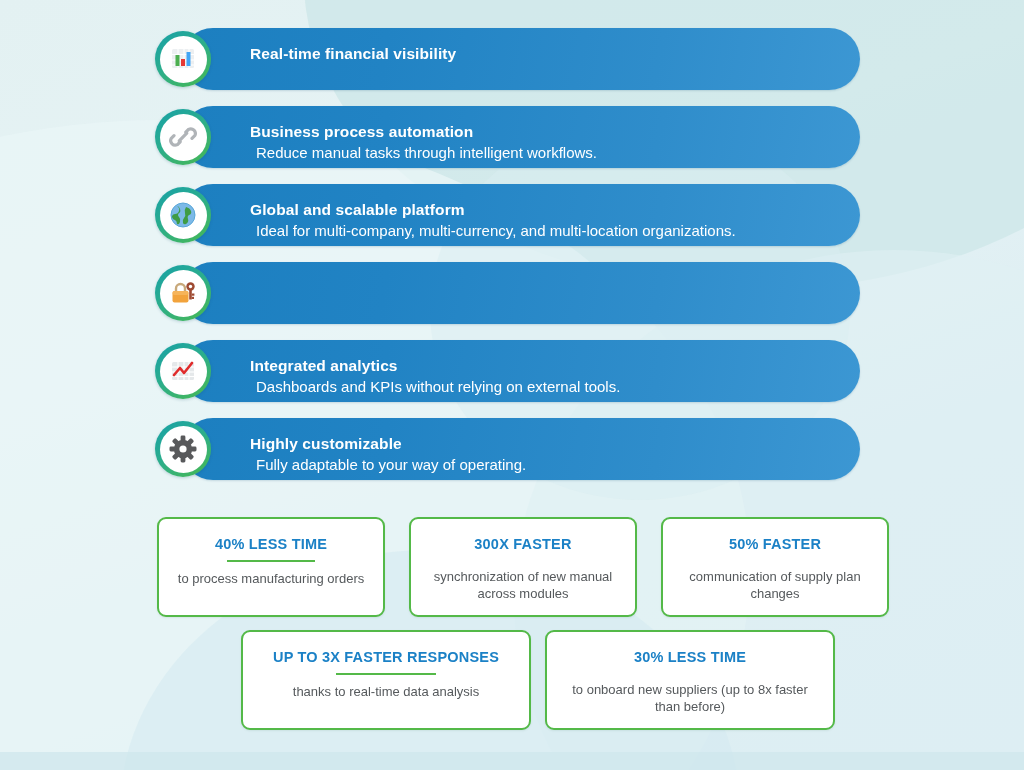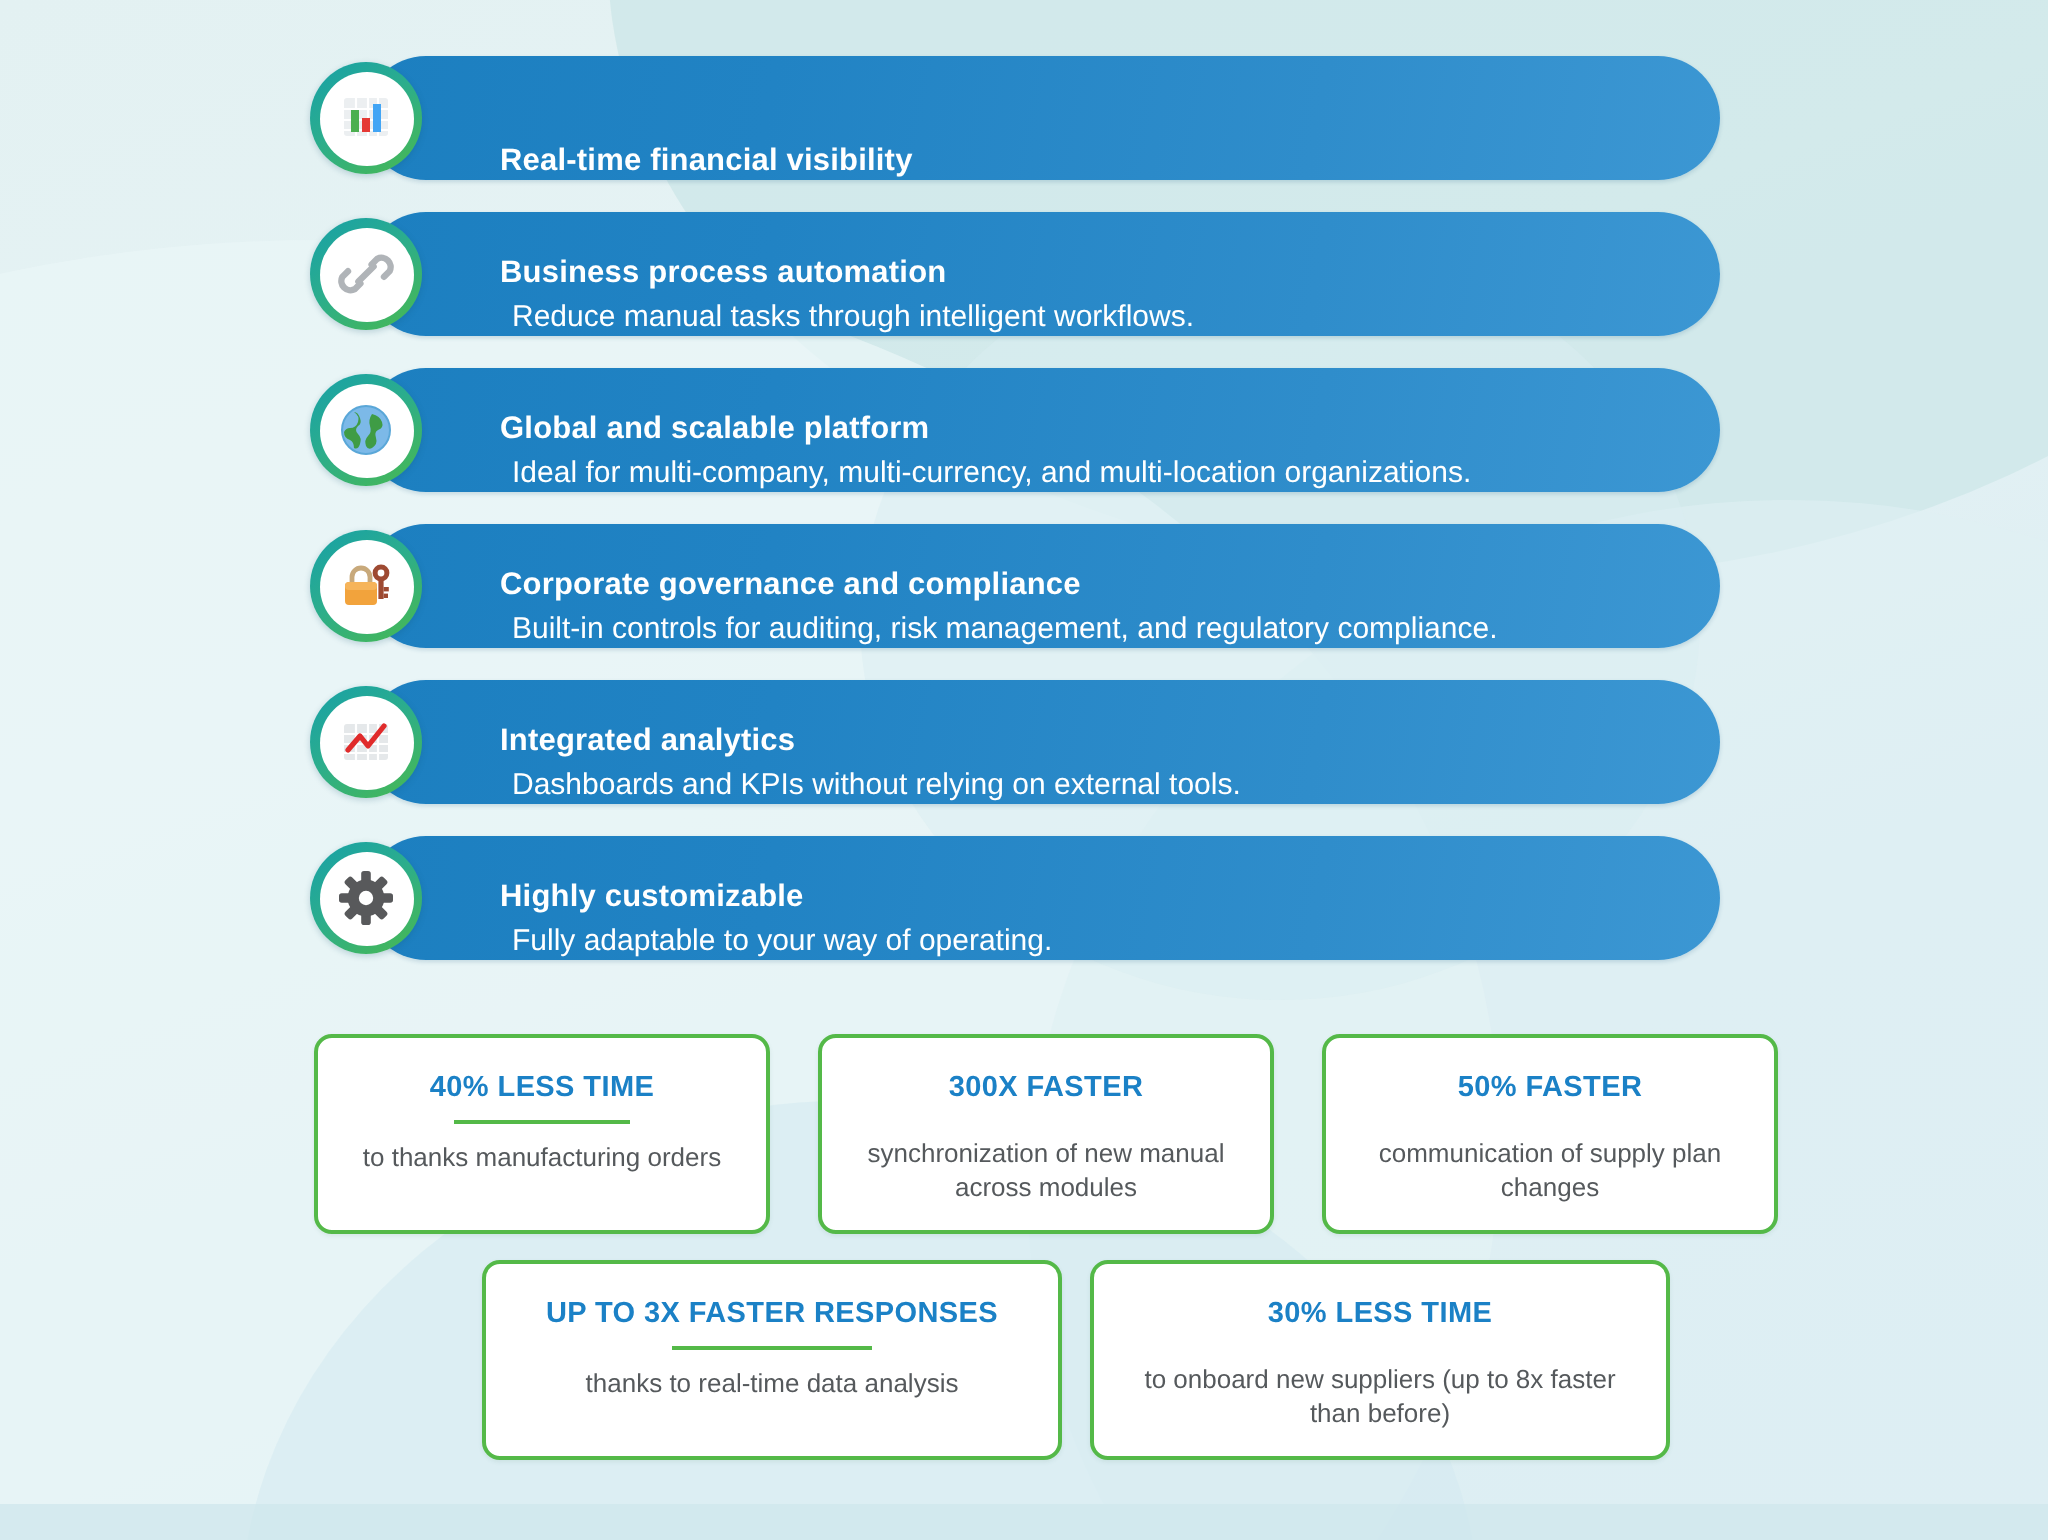--- a/index.html
+++ b/index.html
@@ -88,26 +88,26 @@
     top: 0;
     right: 5px;
     height: 62px;
     border-radius: 31px;
     background: linear-gradient(100deg, #1c7fc0 0%, #2183c4 30%, #2f8dcb 70%, #3c97d3 100%);
     box-shadow: 0 1px 2px rgba(30,90,130,0.18);
   }
   .feature-text {
     position: absolute;
     left: 95px;
-    top: 0;
+    top: 16px;
     right: 24px;
     height: 62px;
     display: flex;
     flex-direction: column;
-    justify-content: flex-end;
+    justify-content: flex-start;
     color: #ffffff;
   }
   .feature-title {
     font-size: 15.5px;
     font-weight: bold;
     line-height: 1.25;
     letter-spacing: 0.1px;
   }
   .feature-sub {
     font-size: 15px;
@@ -282,24 +282,20 @@
             <g>
               <circle cx="22.5" cy="8.5" r="4.2" fill="#9e4a32"></circle>
               <circle cx="22.5" cy="8.5" r="1.7" fill="#ffffff"></circle>
               <rect x="21.2" y="11.5" width="2.6" height="10" fill="#9e4a32"></rect>
               <rect x="23.8" y="15.5" width="2.6" height="2.2" fill="#9e4a32"></rect>
               <rect x="23.8" y="18.8" width="2.2" height="2.2" fill="#9e4a32"></rect>
             </g>
           </svg>
         </div>
       </div>
-      <div class="feature-text">
-        <div class="feature-title">Corporate governance and compliance</div>
-        <div class="feature-sub">Built-in controls for auditing, risk management, and regulatory compliance.</div>
-      </div>
     </div>
 
     <div class="feature-row">
       <div class="feature-bar"></div>
       <div class="icon-badge">
         <div class="icon-badge-inner">
           <svg width="28" height="28" viewBox="0 0 28 28">
             <rect x="3" y="5" width="22" height="18" rx="1.5" fill="#e5e8ea"></rect>
             <g stroke="#ffffff" stroke-width="1.1">
               <line x1="3" y1="10" x2="25" y2="10"></line>
@@ -340,21 +336,21 @@
         <div class="feature-sub">Fully adaptable to your way of operating.</div>
       </div>
     </div>
 
   </div>
 
   <div class="stats-row stats-row-1">
     <div class="stat-card w1">
       <div class="stat-head">40% LESS TIME</div>
       <div class="stat-rule"></div>
-      <div class="stat-desc">to thanks manufacturing orders</div>
+      <div class="stat-desc">to process manufacturing orders</div>
     </div>
     <div class="stat-card w1">
       <div class="stat-head">300X FASTER</div>
       <div class="stat-rule"></div>
       <div class="stat-desc">synchronization of new manual across modules</div>
     </div>
     <div class="stat-card w1">
       <div class="stat-head">50% FASTER</div>
       <div class="stat-rule"></div>
       <div class="stat-desc">communication of supply plan changes</div>

